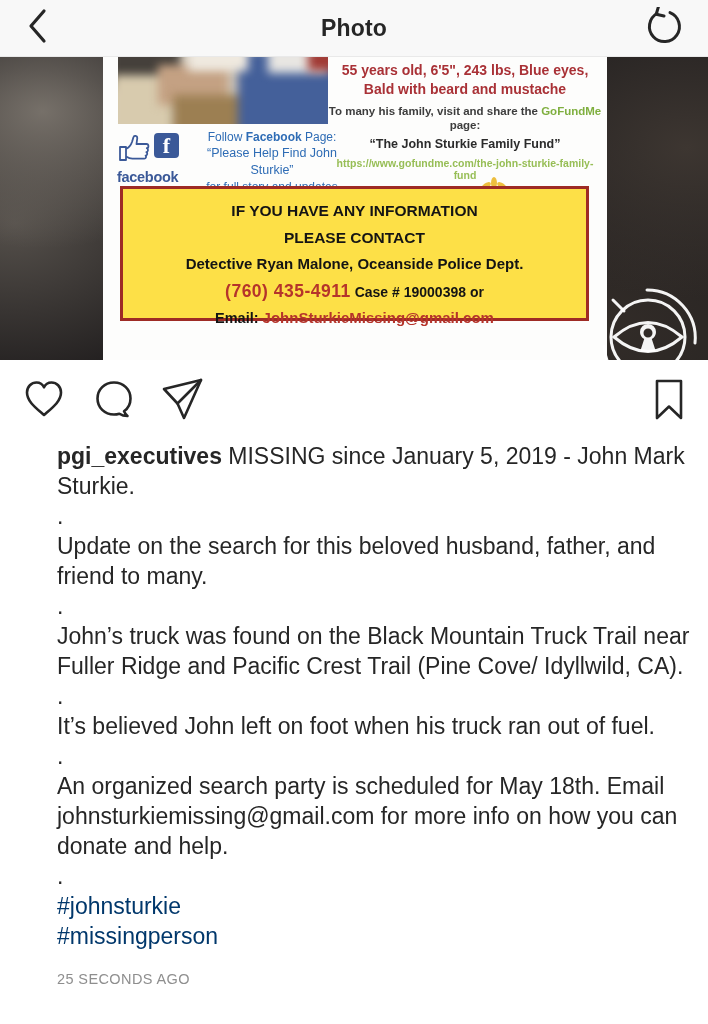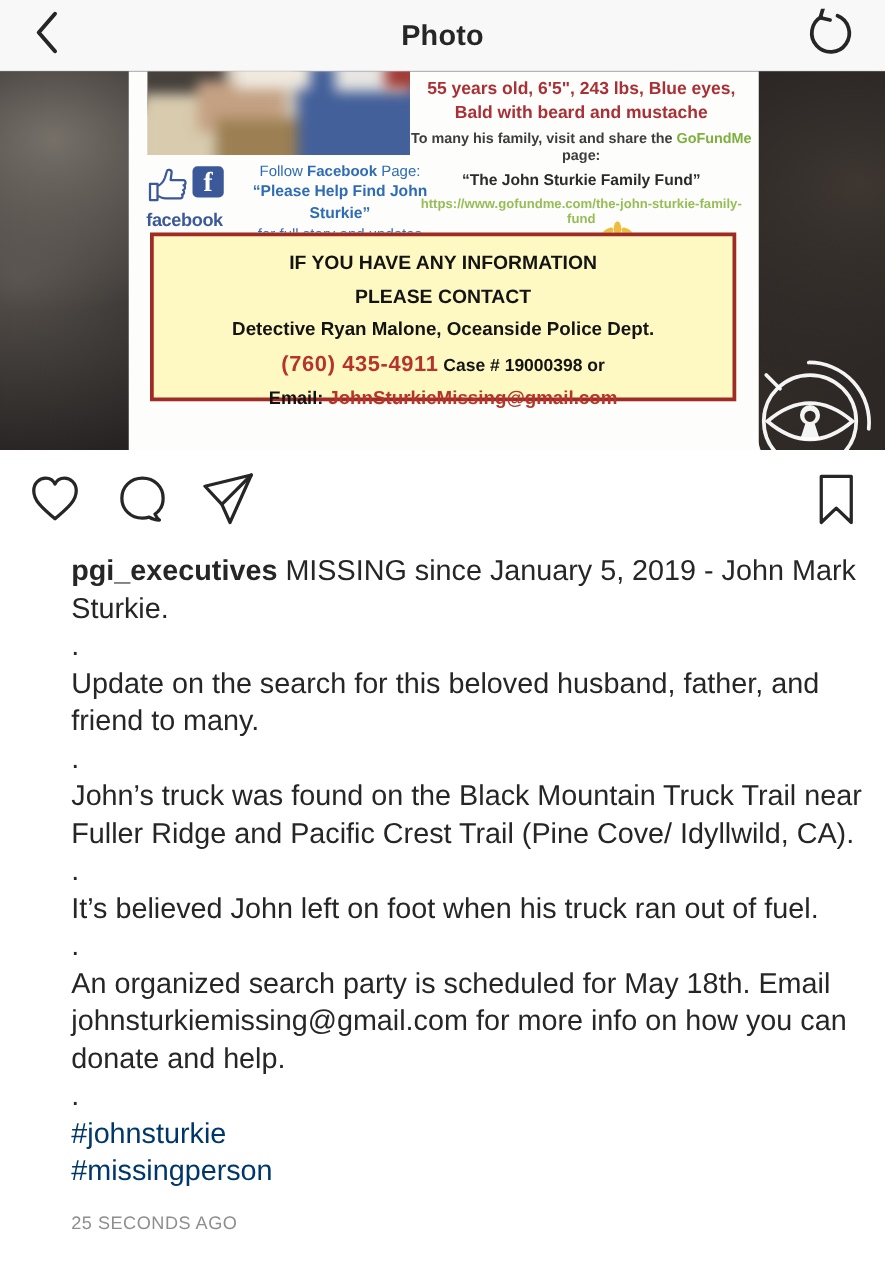--- a/index.html
+++ b/index.html
@@ -51,25 +51,25 @@
   .fb-block { position:absolute; left:14px; top:72px; width:240px; }
   .fb-logo { position:absolute; left:0; top:4px; width:66px; height:52px; }
   .fb-tile { position:absolute; right:4px; top:0; width:25px; height:25px; background:#3b5998;
     border-radius:4px; color:#fff; font-weight:bold; font-size:22px; line-height:25px;
     text-align:center; font-family:"Liberation Serif", serif; }
   .fb-word { position:absolute; left:0; bottom:0; font-size:14.5px; font-weight:bold;
     color:#3b5998; letter-spacing:-.3px; }
   .fb-text { position:absolute; left:70px; top:0; width:170px; text-align:center;
     color:#2e6cb5; }
   .fb-l1 { font-size:12px; line-height:16px; }
-  .fb-l2 { font-size:12.5px; font-weight:bold; line-height:17px; }
+  .fb-l2 { font-size:12.5px; font-weight:normal; line-height:17px; }
   .fb-l3 { font-size:12px; line-height:17px; }
 
   .contact-box { position:absolute; left:17px; top:129px; width:469px; height:135px;
-    border:3px solid #9e2b25; background:#fef9c3; text-align:center; padding-top:9px; }
+    border:3px solid #9e2b25; background:#fde047; text-align:center; padding-top:9px; }
   .cb-line { font-weight:bold; color:#141414; font-size:15.5px; line-height:26.5px; }
   .cb-line3 { font-size:15px; }
   .cb-phone { color:#b5342b; font-size:17.5px; letter-spacing:.5px; }
   .cb-case { font-size:14px; }
   .cb-email-label { font-size:14.5px; }
   .cb-email { color:#b5342b; font-size:15px; }
 
   .watermark { position:absolute; left:600px; top:161px; }
 
   

